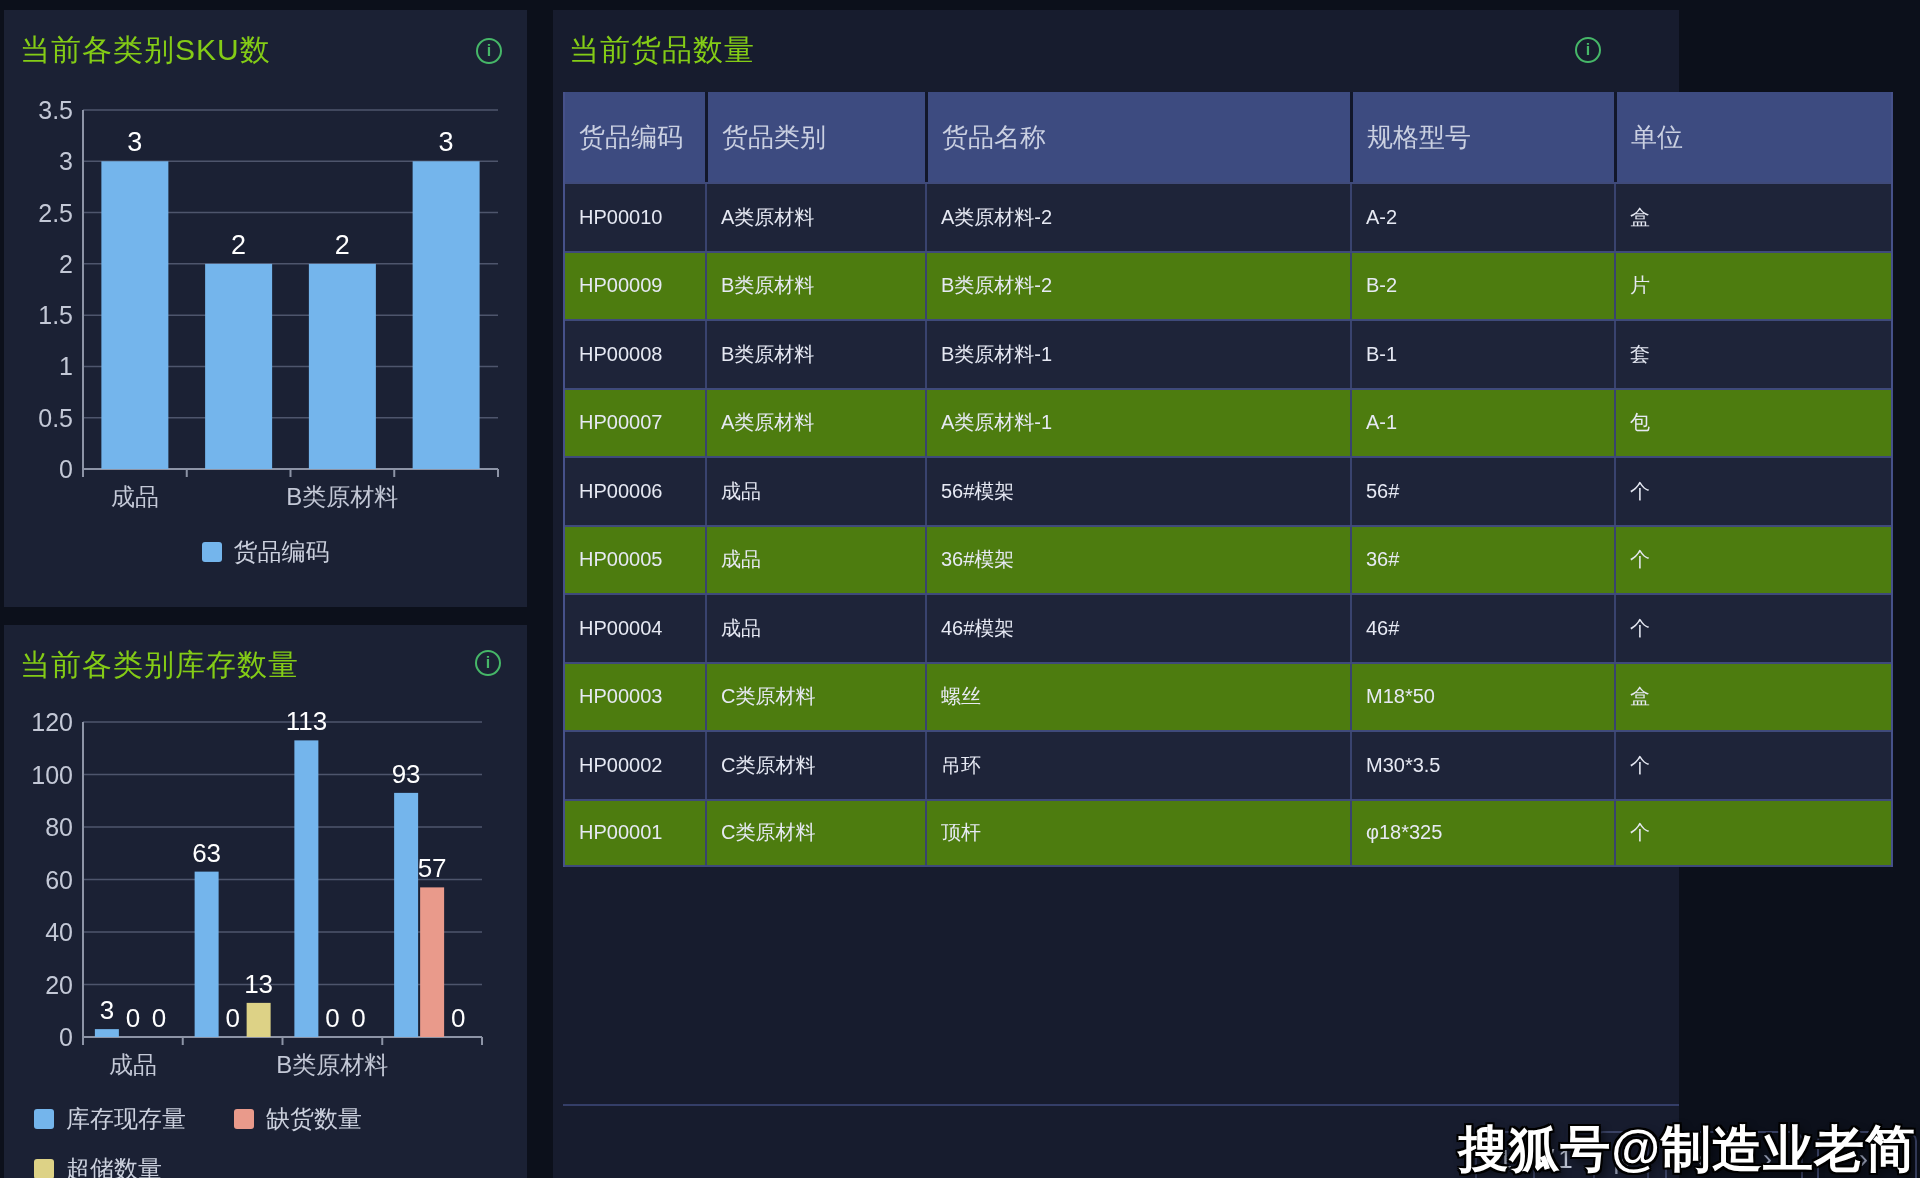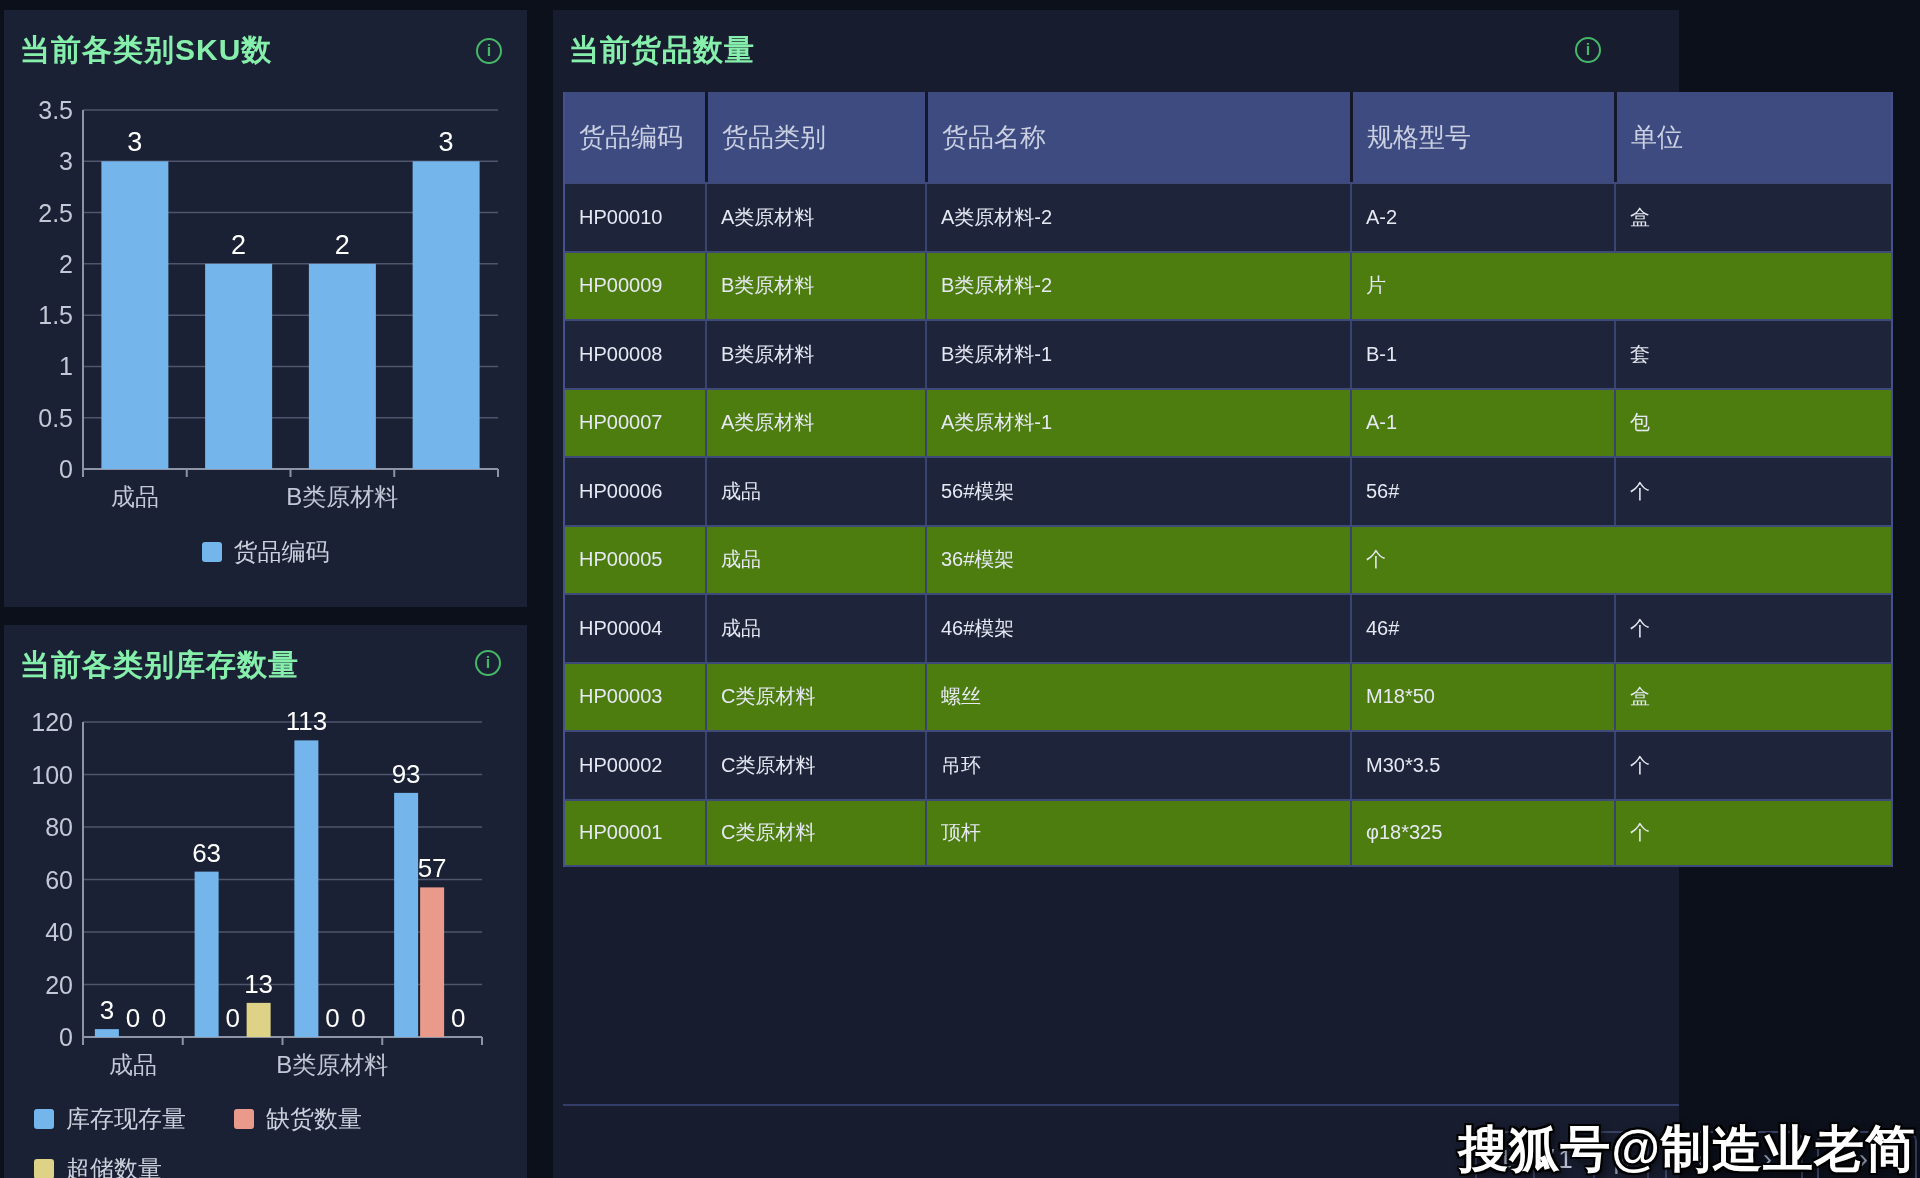--- a/index.html
+++ b/index.html
@@ -8,21 +8,21 @@
     background:#0c101b;
     font-family:"Liberation Sans","DejaVu Sans",sans-serif;
     color:#e2e6f0;
   }
   .panel{position:absolute;background:#1b2134;}
   #panel-sku{left:4px;top:10px;width:523px;height:597px;}
   #panel-inv{left:4px;top:625px;width:523px;height:553px;text-align:center;}
   #panel-table{left:553px;top:10px;width:1126px;height:1168px;background:#171c2e;}
   .panel-title{
     position:absolute;left:16px;top:20px;
-    font-size:30px;font-weight:bold;color:#86efac;letter-spacing:1px;white-space:nowrap;
+    font-size:30px;font-weight:normal;color:#84cc16;letter-spacing:1px;white-space:nowrap;
   }
   .info-icon{
     position:absolute;width:26px;height:26px;box-sizing:border-box;
     border:2px solid #46b768;border-radius:50%;
     color:#46b768;display:flex;align-items:center;justify-content:center;
     font-size:16px;font-weight:bold;cursor:pointer;
   }
   #panel-sku .info-icon{right:25px;top:28px;}
   #panel-inv .info-icon{right:26px;top:25px;}
   #panel-table .info-icon{right:78px;top:27px;}
@@ -217,20 +217,21 @@
         <div class="td">HP00010</div>
         <div class="td">A类原材料</div>
         <div class="td">A类原材料-2</div>
         <div class="td">A-2</div>
         <div class="td">盒</div>
       </div>
       <div class="tr alt" style="grid-template-columns: 140px 220px 425px 264px 281px;">
         <div class="td">HP00009</div>
         <div class="td">B类原材料</div>
         <div class="td">B类原材料-2</div>
+        <div class="td">B-2</div>
         <div class="td">片</div>
       </div>
       <div class="tr" style="grid-template-columns: 140px 220px 425px 264px 281px;">
         <div class="td">HP00008</div>
         <div class="td">B类原材料</div>
         <div class="td">B类原材料-1</div>
         <div class="td">B-1</div>
         <div class="td">套</div>
       </div>
       <div class="tr alt" style="grid-template-columns: 140px 220px 425px 264px 281px;">
@@ -244,20 +245,21 @@
         <div class="td">HP00006</div>
         <div class="td">成品</div>
         <div class="td">56#模架</div>
         <div class="td">56#</div>
         <div class="td">个</div>
       </div>
       <div class="tr alt" style="grid-template-columns: 140px 220px 425px 264px 281px;">
         <div class="td">HP00005</div>
         <div class="td">成品</div>
         <div class="td">36#模架</div>
+        <div class="td">36#</div>
         <div class="td">个</div>
       </div>
       <div class="tr" style="grid-template-columns: 140px 220px 425px 264px 281px;">
         <div class="td">HP00004</div>
         <div class="td">成品</div>
         <div class="td">46#模架</div>
         <div class="td">46#</div>
         <div class="td">个</div>
       </div>
       <div class="tr alt" style="grid-template-columns: 140px 220px 425px 264px 281px;">

